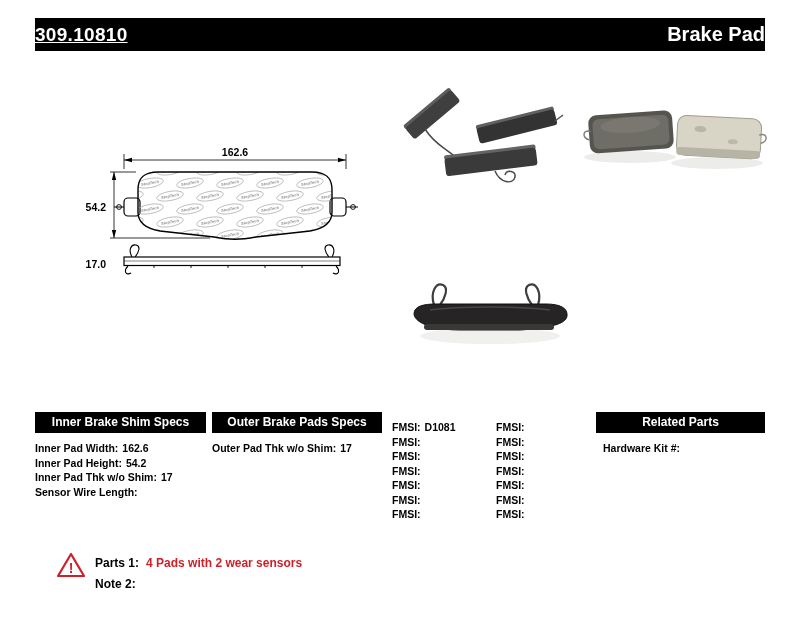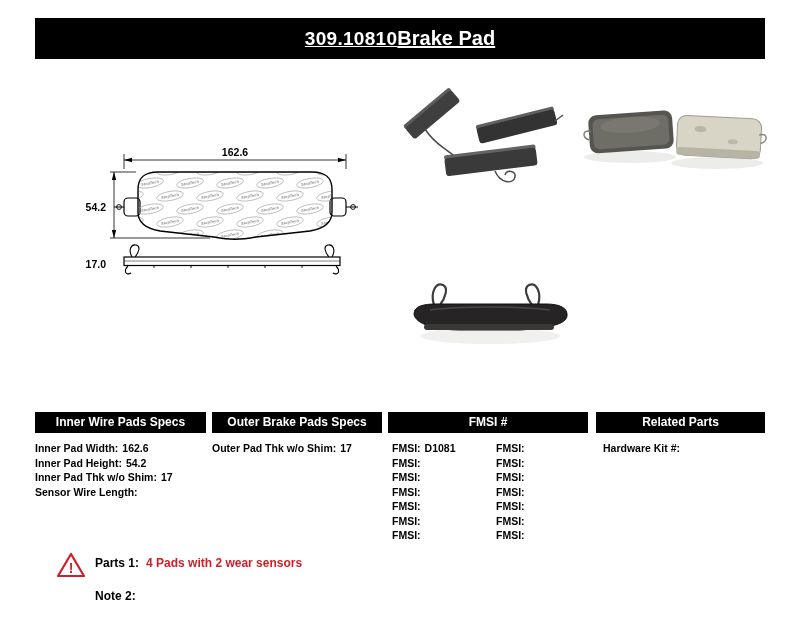--- a/index.html
+++ b/index.html
@@ -5,27 +5,27 @@
   html,body{margin:0;padding:0;}
   body{
     width:800px;height:619px;background:#fff;
     font-family:"Liberation Sans", sans-serif;
     position:relative;overflow:hidden;
   }
   .canvas{position:absolute;left:0;top:0;width:800px;height:619px;background:#fff;}
 
   
   .header-bar{
-    position:absolute;left:35px;top:18px;width:730px;height:41px;
+    position:absolute;left:35px;top:18px;width:730px;height:33px;
     background:var(--header_bg,#000);color:#fff;
-    display:flex;justify-content:center;align-items:center;
-    padding:0 16px;box-sizing:border-box;
+    display:flex;justify-content:space-between;align-items:center;
+    padding:0 0;box-sizing:border-box;
   }
   .part-number{font-size:19px;font-weight:bold;text-decoration:underline;letter-spacing:.3px;}
-  .header-title{font-size:20px;font-weight:bold;text-decoration:underline;}
+  .header-title{font-size:20px;font-weight:bold;}
 
   
   .tech-drawing{position:absolute;left:70px;top:138px;}
   .photos-top{position:absolute;left:395px;top:85px;}
   .photo-mid{position:absolute;left:400px;top:272px;}
   .dim{font-size:10.5px;font-weight:bold;fill:#000;}
   .wm ellipse{fill:none;stroke:#a6a6a6;stroke-width:.7;}
   .wm text{font-size:4px;font-style:italic;font-weight:bold;fill:#909090;}
 
   
@@ -47,21 +47,21 @@
   .fmsi-row{line-height:14.5px;display:flex;}
   .fcell{white-space:nowrap;}
   .fcell.l{width:54%;padding-left:4px;box-sizing:border-box;}
   .fcell.r{width:46%;}
 
   
   .notes-area{position:absolute;left:56px;top:549px;width:460px;height:60px;}
   .warning{position:absolute;left:0;top:2px;}
   .note-line{position:absolute;left:39px;font-size:12px;font-weight:bold;white-space:nowrap;}
   #note1{top:7px;}
-  #note2{top:40px;}
+  #note2{top:28px;}
   .note-label{color:#000;}
   .note-text{margin-left:7px;}
   .red{color:var(--note_red,#cf2029);}
 </style>
 </head>
 <body>
 
 <div class="canvas">
 
   <div class="header-bar">
@@ -169,38 +169,37 @@
   <svg class="photo-mid" width="180" height="82" viewBox="0 0 180 82">
     <ellipse cx="90" cy="64" rx="70" ry="8" fill="#f0f0ee"></ellipse>
     <path d="M34 33 C30 20 36 10 43 13 C49 16 45 26 40 33" fill="none" stroke="#403e3c" stroke-width="2.2"></path>
     <path d="M138 33 C142 20 136 10 129 13 C123 16 127 26 132 33" fill="none" stroke="#403e3c" stroke-width="2.2"></path>
     <path d="M14 42 C14 34 24 32 36 32 L146 32 C160 32 168 36 167 44 C166 52 150 56 120 58 L60 58 C36 58 15 52 14 42 Z" fill="#262424" stroke="#111" stroke-width="1"></path>
     <rect x="24" y="52" width="130" height="6" rx="3" fill="#3a3836"></rect>
     <path d="M30 38 C60 34 120 34 150 38" fill="none" stroke="#4a4846" stroke-width="1.5"></path>
   </svg>
 
   <div class="col" id="col-inner">
-    <div class="col-header">Inner Wire Pads Specs</div>
+    <div class="col-header">Inner Brake Shim Specs</div>
     <div class="rows rows-right">
       <div class="spec-row"><span>Inner Pad Width:</span><span class="val">162.6</span></div>
       <div class="spec-row"><span>Inner Pad Height:</span><span class="val">54.2</span></div>
       <div class="spec-row"><span>Inner Pad Thk w/o Shim:</span><span class="val">17</span></div>
       <div class="spec-row"><span>Sensor Wire Length:</span><span class="val"></span></div>
     </div>
   </div>
 
   <div class="col" id="col-outer">
     <div class="col-header">Outer Brake Pads Specs</div>
     <div class="rows rows-right">
       <div class="spec-row"><span>Outer Pad Thk w/o Shim:</span><span class="val">17</span></div>
     </div>
   </div>
 
   <div class="col" id="col-fmsi">
-    <div class="col-header">FMSI #</div>
     <div class="rows">
       <div class="fmsi-row">
         <span class="fcell l"><span>FMSI:</span><span class="val">D1081</span></span>
         <span class="fcell r"><span>FMSI:</span><span class="val"></span></span>
       </div>
       <div class="fmsi-row">
         <span class="fcell l"><span>FMSI:</span><span class="val"></span></span>
         <span class="fcell r"><span>FMSI:</span><span class="val"></span></span>
       </div>
       <div class="fmsi-row">

